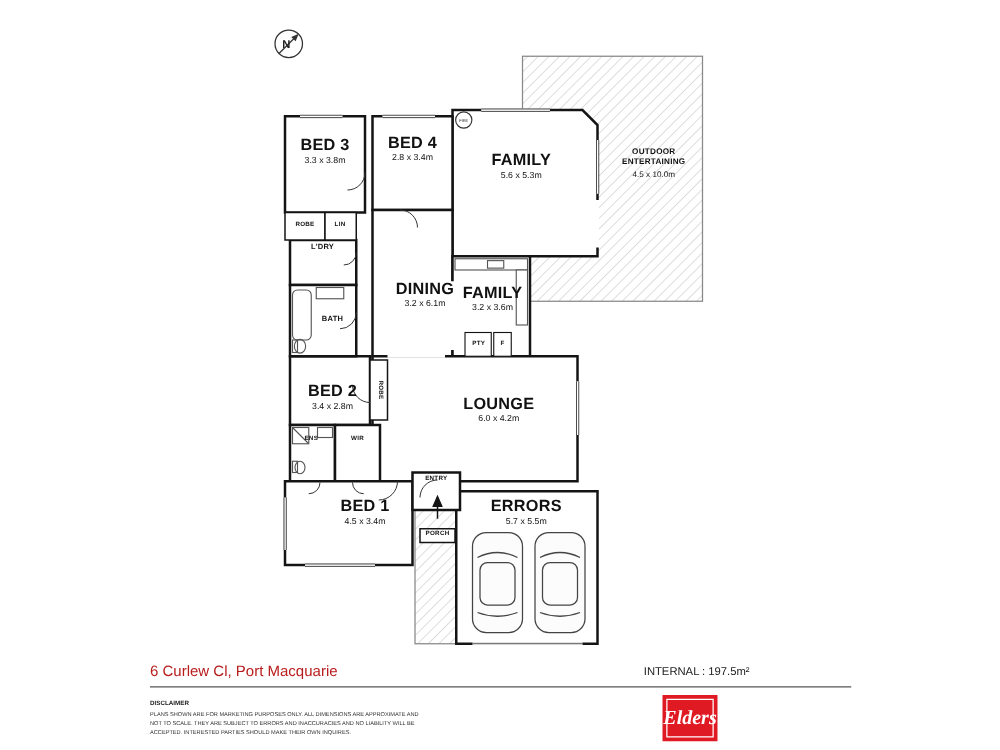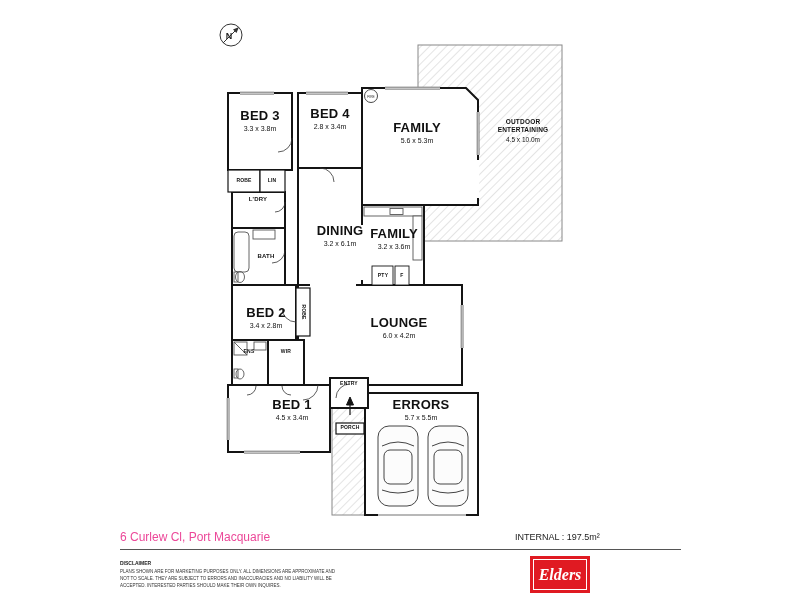--- a/index.html
+++ b/index.html
@@ -10,27 +10,27 @@
   .lbl { position:absolute; transform:translate(-50%,-50%); text-align:center; white-space:nowrap; color:#111; line-height:1.15; z-index:5; }
   .lbl .nm { font-size:13px; font-weight:bold; letter-spacing:.2px; }
   .lbl .dm { font-size:7px; margin-top:1px; }
   .lbl.sm .nm { font-size:6px; }
   .lbl.xs .nm { font-size:5px; }
   .lbl.vert { transform:translate(-50%,-50%) rotate(90deg); }
   .lbl.outdoor { width:58px; white-space:normal; }
   .lbl.outdoor .nm { font-size:6.5px; line-height:1.3; }
   .lbl.outdoor .dm { font-size:6.5px; }
 
-  .address { position:absolute; left:120px; top:530px; font-size:12px; color:#ec4899; }
+  .address { position:absolute; left:120px; top:530px; font-size:12px; color:#b91c1c; }
   .internal { position:absolute; left:515px; top:532px; font-size:9px; font-weight:normal; color:#222; }
   .divider { position:absolute; left:120px; top:549px; width:561px; border-top:1px solid #555; }
   .disc-head { position:absolute; left:120px; top:560px; font-size:5px; font-weight:bold; color:#222; }
   .disc-body { position:absolute; left:120px; top:569px; font-size:4.5px; line-height:1.55; color:#333; }
 
-  .elders-logo { position:absolute; left:530px; top:556px; width:60px; height:37px; background:#e01a22; }
+  .elders-logo { position:absolute; left:530px; top:556px; width:44px; height:37px; background:#e01a22; }
   .elders-inner { position:absolute; top:3px; left:3px; right:3px; bottom:3px; border:1px solid #fff;
                   display:flex; align-items:center; justify-content:center; }
   .elders-inner span { color:#fff; font-family:"Liberation Serif", serif; font-style:italic; font-weight:bold; font-size:16px; }
 </style>
 </head>
 <body>
 
 <svg width="800" height="600" viewBox="0 0 800 600" style="position:absolute;left:0;top:0;">
   <defs>
     <pattern id="hatch" patternUnits="userSpaceOnUse" width="6" height="6" patternTransform="rotate(45)">

